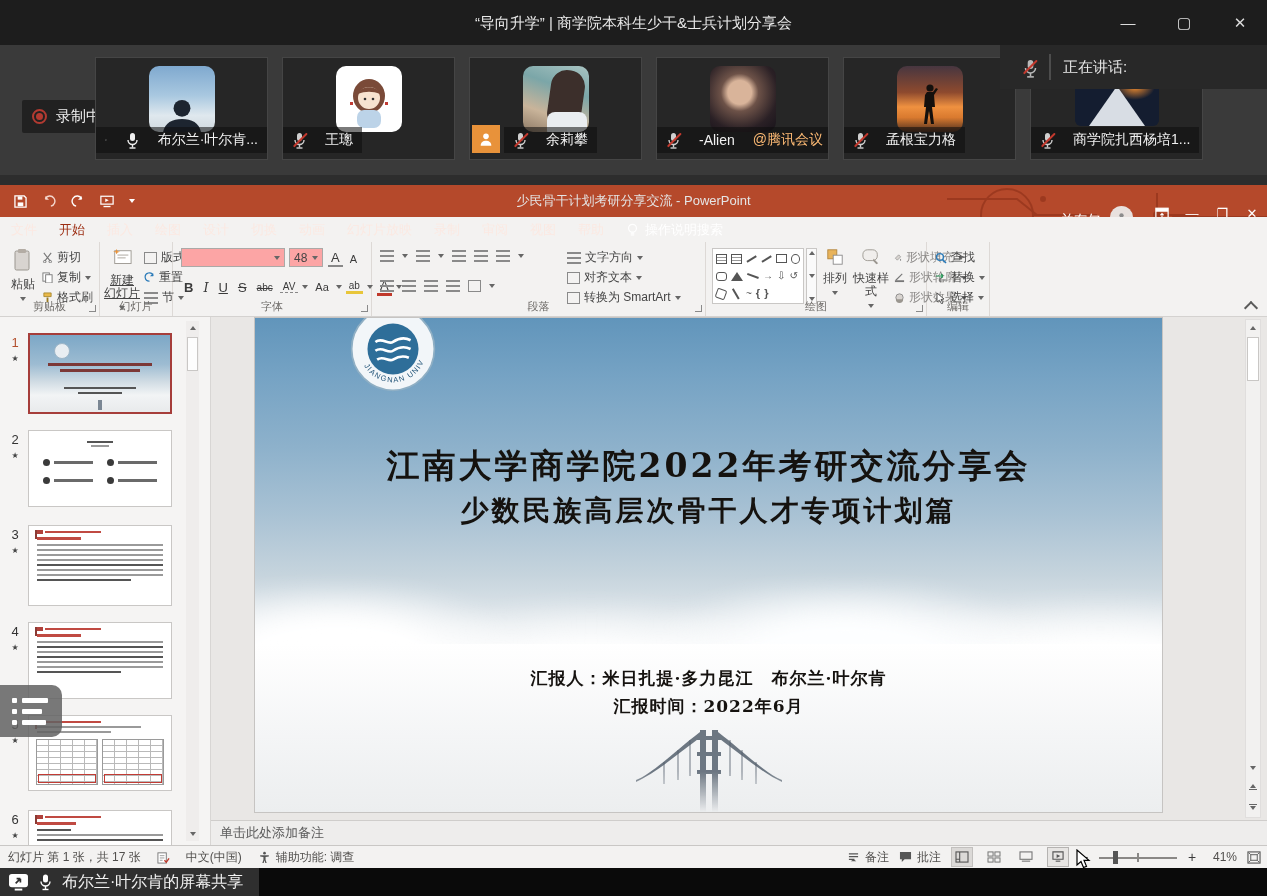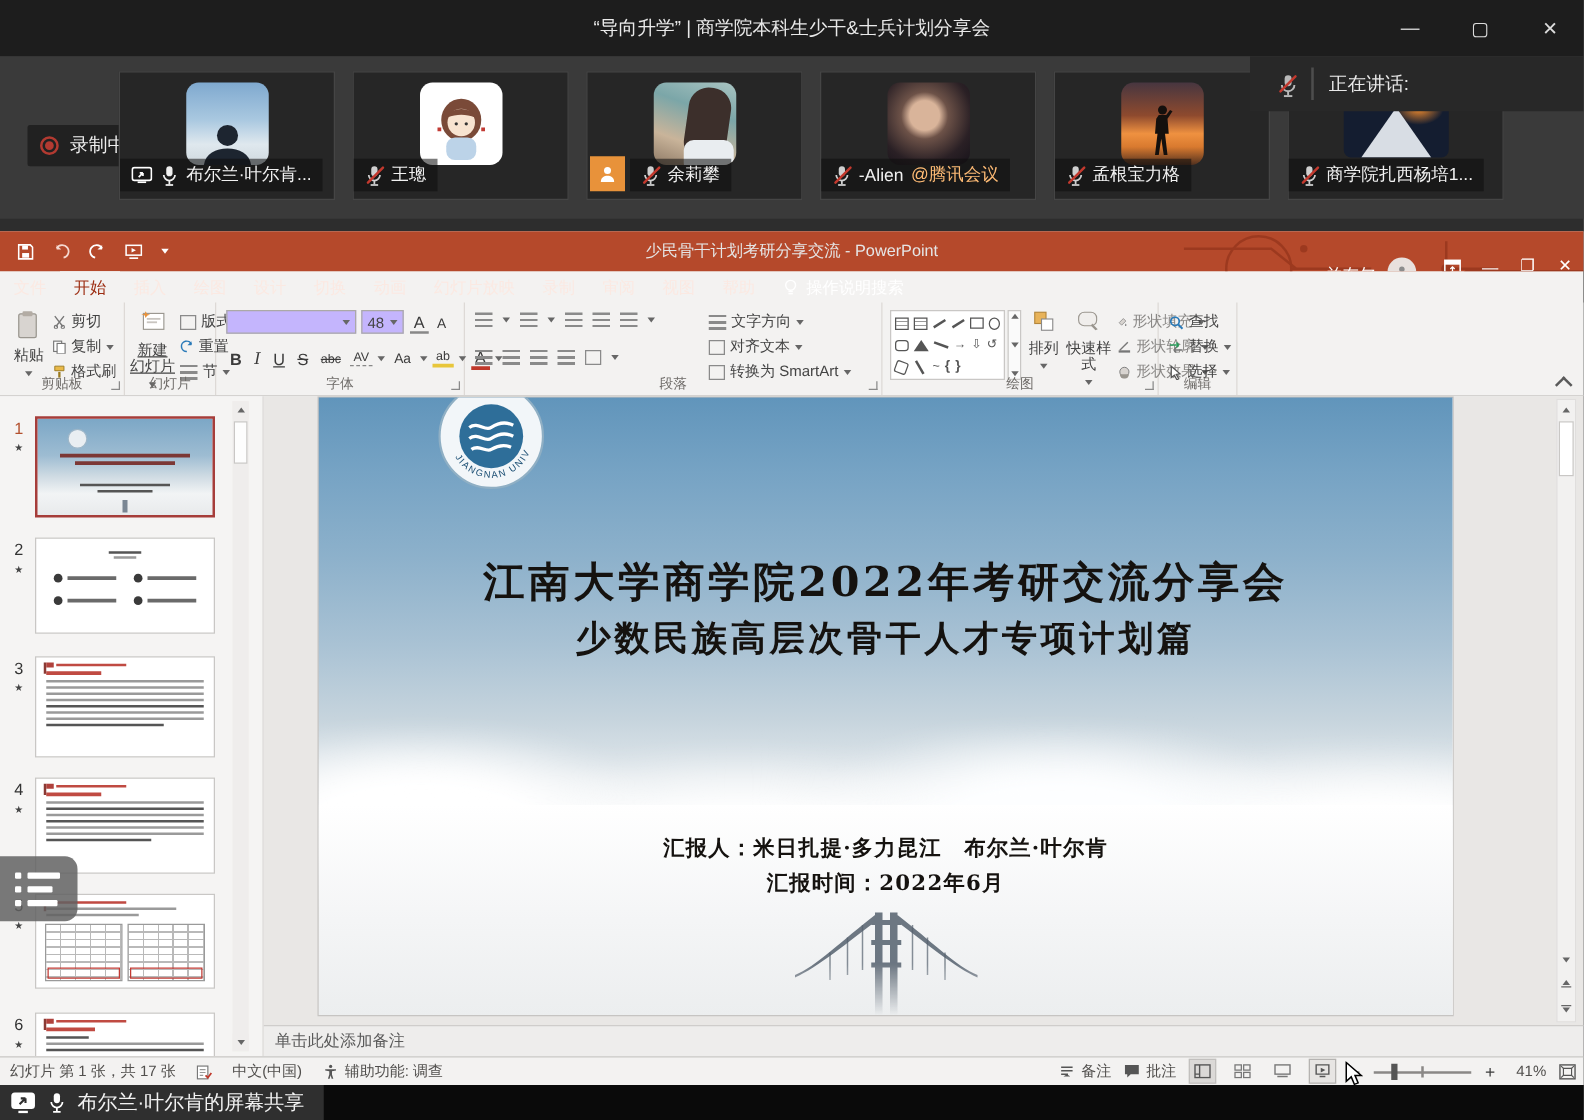--- a/index.html
+++ b/index.html
@@ -23,21 +23,21 @@
   .av2 { background:#ffffff; }
   .av3 { background:linear-gradient(200deg,#a9c4c2 0%,#7ba6a8 35%,#c9b49a 70%,#8e7a66 100%); }
   .av3 .hair { position:absolute; right:6px; top:4px; width:34px; height:60px; border-radius:16px; background:#3c2f2b; transform:rotate(8deg); }
   .av3 .shirt { position:absolute; right:2px; bottom:-6px; width:40px; height:26px; border-radius:8px; background:#e9edf0; }
   .av4 { background:radial-gradient(circle at 45% 40%, #d9b49a 0 22%, #6d5248 35%, #2a2025 70%, #17131a 100%); }
   .av5 { background:linear-gradient(180deg,#473640 0%,#8e4a2e 40%,#ef9140 62%,#d97a2f 78%,#50301f 100%); }
   .av5 svg { position:absolute; left:50%; bottom:6px; transform:translateX(-50%); }
   .av6 { width:84px; height:54px; top:14px; border-radius:6px; background:#141d30; }
   .av6 .peak { position:absolute; left:14px; bottom:0; width:0; height:0; border-left:28px solid transparent; border-right:28px solid transparent; border-bottom:40px solid #d8dde4; }
   .av6 .glow { position:absolute; right:4px; top:2px; width:40px; height:26px; background:radial-gradient(ellipse at center,#f08b2e 0%,rgba(240,139,46,0) 70%); }
-  .tile-label { position:absolute; left:0; bottom:6px; height:26px; display:flex; align-items:center; gap:6px; padding:0 9px; background:rgba(12,12,12,.55); color:#f1f1f1; font-size:14px; white-space:nowrap; max-width:171px; overflow:hidden; }
+  .tile-label { position:absolute; left:0; bottom:6px; height:26px; display:flex; align-items:center; gap:18px; padding:0 9px; background:rgba(12,12,12,.55); color:#f1f1f1; font-size:14px; white-space:nowrap; max-width:171px; overflow:hidden; }
   .tile-label.shift { left:34px; }
   .name-suffix { color:#fdba74; }
   .person-badge { position:absolute; left:2px; bottom:6px; width:28px; height:28px; background:#e8923a; display:flex; align-items:center; justify-content:center; }
   .rec-badge { position:absolute; left:22px; top:55px; height:33px; display:flex; align-items:center; gap:9px; padding:0 13px 0 10px; background:rgba(28,28,28,.82); color:#ededed; font-size:15px; border-radius:2px; }
   .rec-ring { width:15px; height:15px; border:2px solid #b23a31; border-radius:50%; display:flex; align-items:center; justify-content:center; }
   .rec-ring i { display:block; width:7px; height:7px; background:#b23a31; border-radius:50%; }
   .speaking { position:absolute; right:0; top:0; width:267px; height:44px; background:#282828; display:flex; align-items:center; gap:12px; padding-left:22px; z-index:6; color:#e8e8e8; font-size:15px; }
   .spk-div { width:2px; height:26px; background:#4d4d4d; }
 
   
@@ -64,21 +64,21 @@
 
   
   .ribbon { position:absolute; left:0; top:57px; width:1267px; height:75px; background:#f3f2f1; border-bottom:1px solid #d4d2d0; font-size:12px; color:#444; }
   .grp { position:absolute; top:0; height:74px; border-right:1px solid #ddd9d6; }
   .grp-label { position:absolute; bottom:2px; left:0; right:0; text-align:center; font-size:11px; color:#6e6b68; }
   .launcher { position:absolute; right:3px; bottom:4px; width:7px; height:7px; border-right:1px solid #8a8a8a; border-bottom:1px solid #8a8a8a; }
   .bigbtn { position:absolute; top:6px; text-align:center; color:#444; }
   .bigbtn .cap { margin-top:3px; font-size:12px; line-height:13px; }
   .smallrow { position:absolute; display:flex; align-items:center; gap:4px; white-space:nowrap; }
   .cdn { width:0; height:0; border-left:3.5px solid transparent; border-right:3.5px solid transparent; border-top:4px solid #666; display:inline-block; }
-  .combo { height:19px; background:#c4b5fd; border:1px solid #aba9a7; display:flex; align-items:center; justify-content:space-between; padding:0 4px; font-size:12px; }
+  .combo { height:19px; background:#fca5a5; border:1px solid #aba9a7; display:flex; align-items:center; justify-content:space-between; padding:0 4px; font-size:12px; }
   .fmt { font-size:13px; color:#3b3b3b; display:inline-block; padding:0 3px; }
   .mini-ic { display:inline-block; width:14px; height:12px; background:repeating-linear-gradient(180deg,#8a8a8a 0 2px,transparent 2px 5px); }
   .mini-sq { display:inline-block; width:13px; height:12px; border:1px solid #8a8a8a; }
   .shape-gallery { position:absolute; left:6px; top:6px; width:92px; height:56px; background:#fff; border:1px solid #c9c7c5; padding:2px 3px; display:flex; flex-direction:column; justify-content:space-between; }
   .sg-row { display:flex; gap:4px; align-items:center; height:15px; }
   .sg-line { width:12px; height:1.5px; background:#555; transform:rotate(-32deg); }
   .sg-rect { width:11px; height:9px; border:1.5px solid #555; }
   .sg-circ { width:10px; height:10px; border:1.5px solid #555; border-radius:50%; }
   .sg-tri { width:0; height:0; border-left:6px solid transparent; border-right:6px solid transparent; border-bottom:9px solid transparent; border-bottom-color:#555; }
   .sg-tb { width:12px; height:10px; border:1px solid #555; background:linear-gradient(180deg,transparent 2px,#999 2px 3px,transparent 3px 5px,#999 5px 6px,transparent 6px); }

